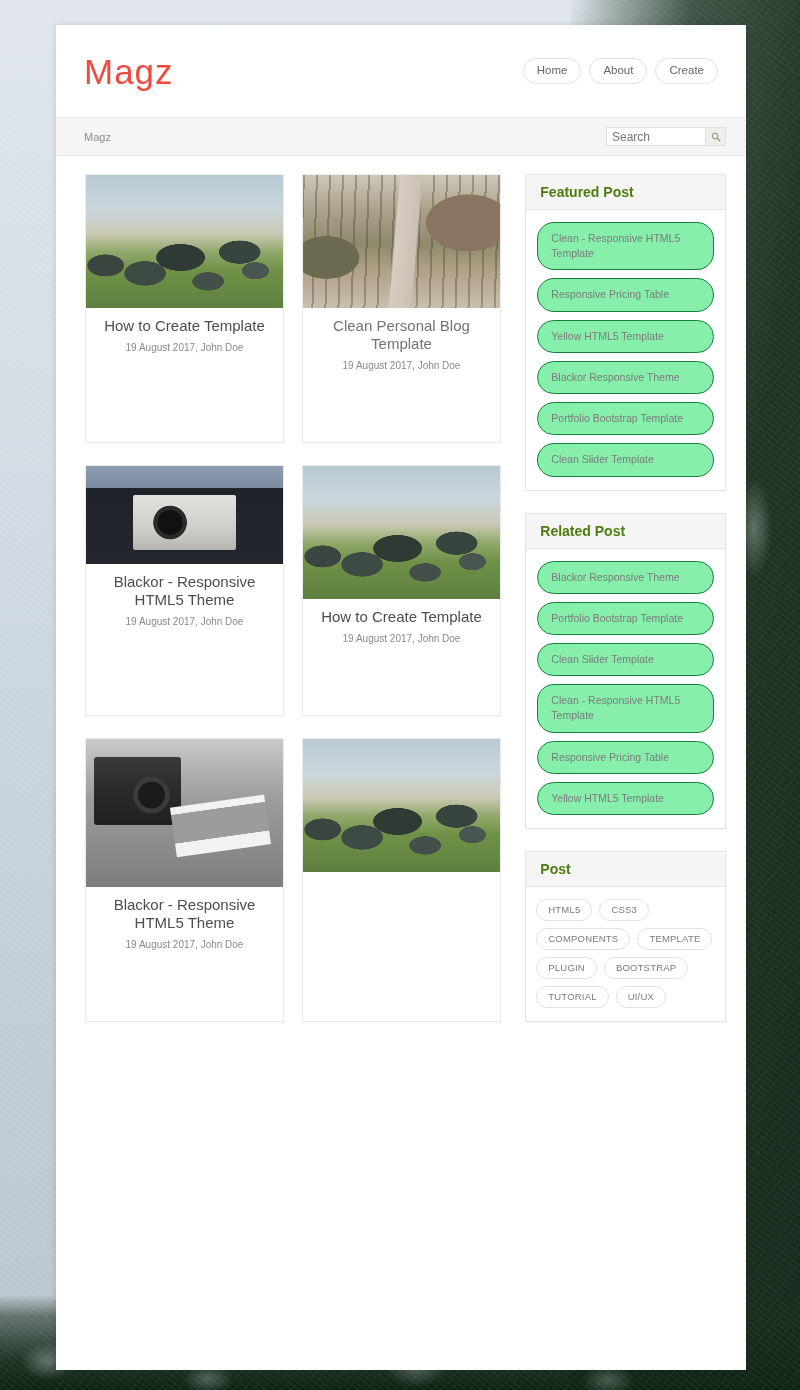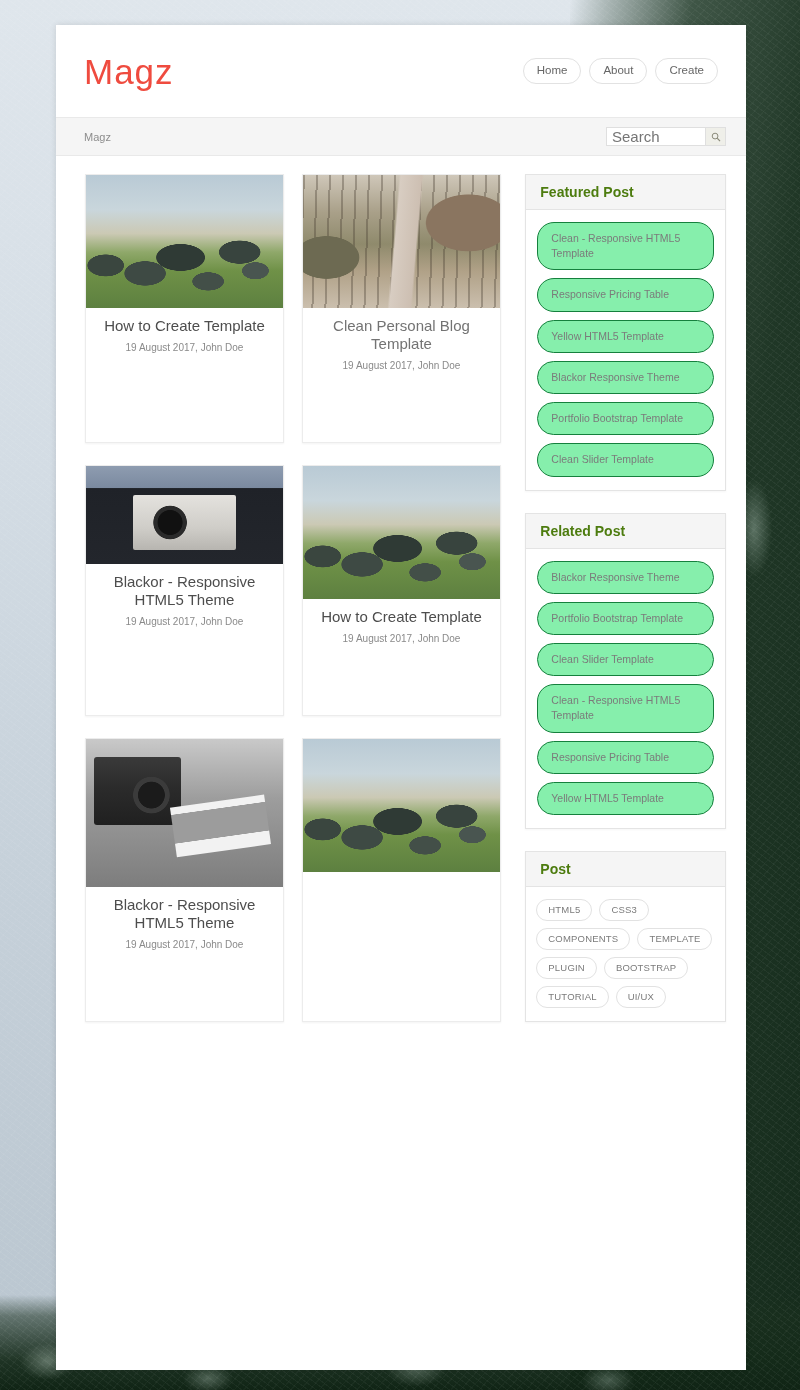--- a/index.html
+++ b/index.html
@@ -76,21 +76,21 @@
   
   .sub-bar {
     height: 38px; background: #f5f5f5; border-bottom: 1px solid #e9e9e9;
     display: flex; align-items: center; justify-content: space-between;
     padding: 0 20px 0 28px;
   }
   .breadcrumb { font-size: 11px; color: #8d8d8d; }
   .search-wrap { display: flex; align-items: stretch; }
   .search-input {
     width: 100px; height: 19px; border: 1px solid #dfdfdf; background: #fff;
-    font-size: 15px; color: #9a9a9a; padding: 0 5px;
+    font-size: 12px; color: #9a9a9a; padding: 0 5px;
     font-family: "Liberation Sans", sans-serif; outline: none;
   }
   .search-btn {
     width: 20px; height: 19px; border: 1px solid #dfdfdf; border-left: none;
     background: #efefe9; cursor: pointer;
     display: flex; align-items: center; justify-content: center;
   }
   .search-btn svg { width: 10px; height: 10px; }
 
   

